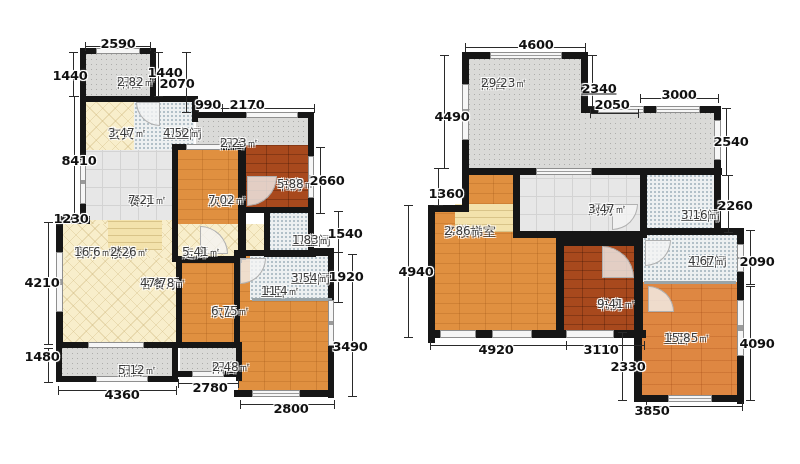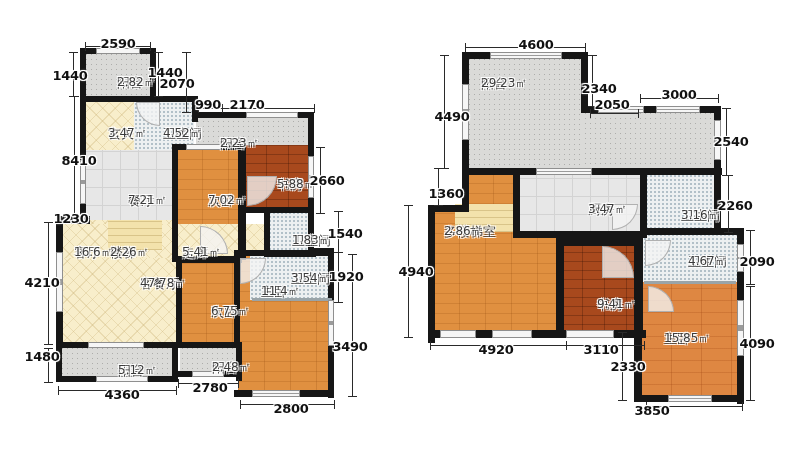--- a/index.html
+++ b/index.html
@@ -333,21 +333,21 @@
       <div class="rl-name">主卧</div>
       <div class="rl-area">15.85㎡</div>
     </div>
     <div class="dim-line" style="left: 465px; top: 47px; width: 120px; height: 1px;"></div>
     <div class="dim-tick-v" style="left: 465px; top: 43px; width: 1px; height: 9px;"></div>
     <div class="dim-tick-v" style="left: 585px; top: 43px; width: 1px; height: 9px;"></div>
     <div class="dim-text" style="left: 536px; top: 44px;">4600</div>
     <div class="dim-line" style="left: 592px; top: 55px; width: 1px; height: 51px;"></div>
     <div class="dim-tick-h" style="left: 588px; top: 55px; width: 9px; height: 1px;"></div>
     <div class="dim-tick-h" style="left: 588px; top: 106px; width: 9px; height: 1px;"></div>
-    <div class="dim-text" style="left: 599px; top: 88px;">2340</div>
+    <div class="dim-text" style="left: 599px; top: 88px; text-decoration: underline;">2340</div>
     <div class="dim-line" style="left: 590px; top: 113px; width: 48px; height: 1px;"></div>
     <div class="dim-tick-v" style="left: 590px; top: 109px; width: 1px; height: 9px;"></div>
     <div class="dim-tick-v" style="left: 638px; top: 109px; width: 1px; height: 9px;"></div>
     <div class="dim-text" style="left: 612px; top: 104px;">2050</div>
     <div class="dim-line" style="left: 640px; top: 98px; width: 78px; height: 1px;"></div>
     <div class="dim-tick-v" style="left: 640px; top: 94px; width: 1px; height: 9px;"></div>
     <div class="dim-tick-v" style="left: 718px; top: 94px; width: 1px; height: 9px;"></div>
     <div class="dim-text" style="left: 679px; top: 94px;">3000</div>
     <div class="dim-line" style="left: 444px; top: 55px; width: 1px; height: 113px;"></div>
     <div class="dim-tick-h" style="left: 440px; top: 55px; width: 9px; height: 1px;"></div>

